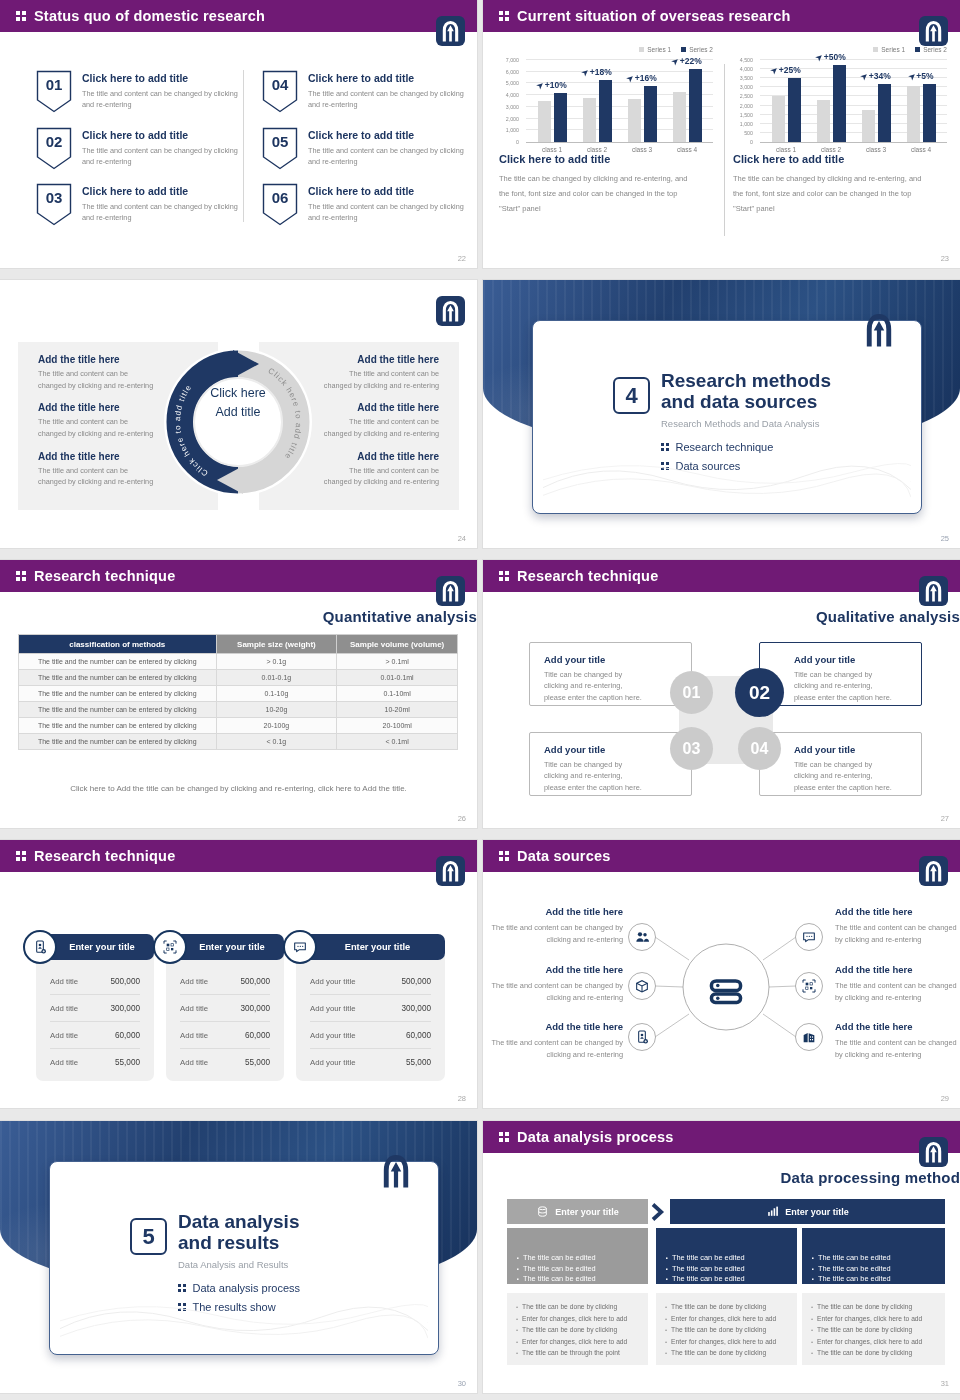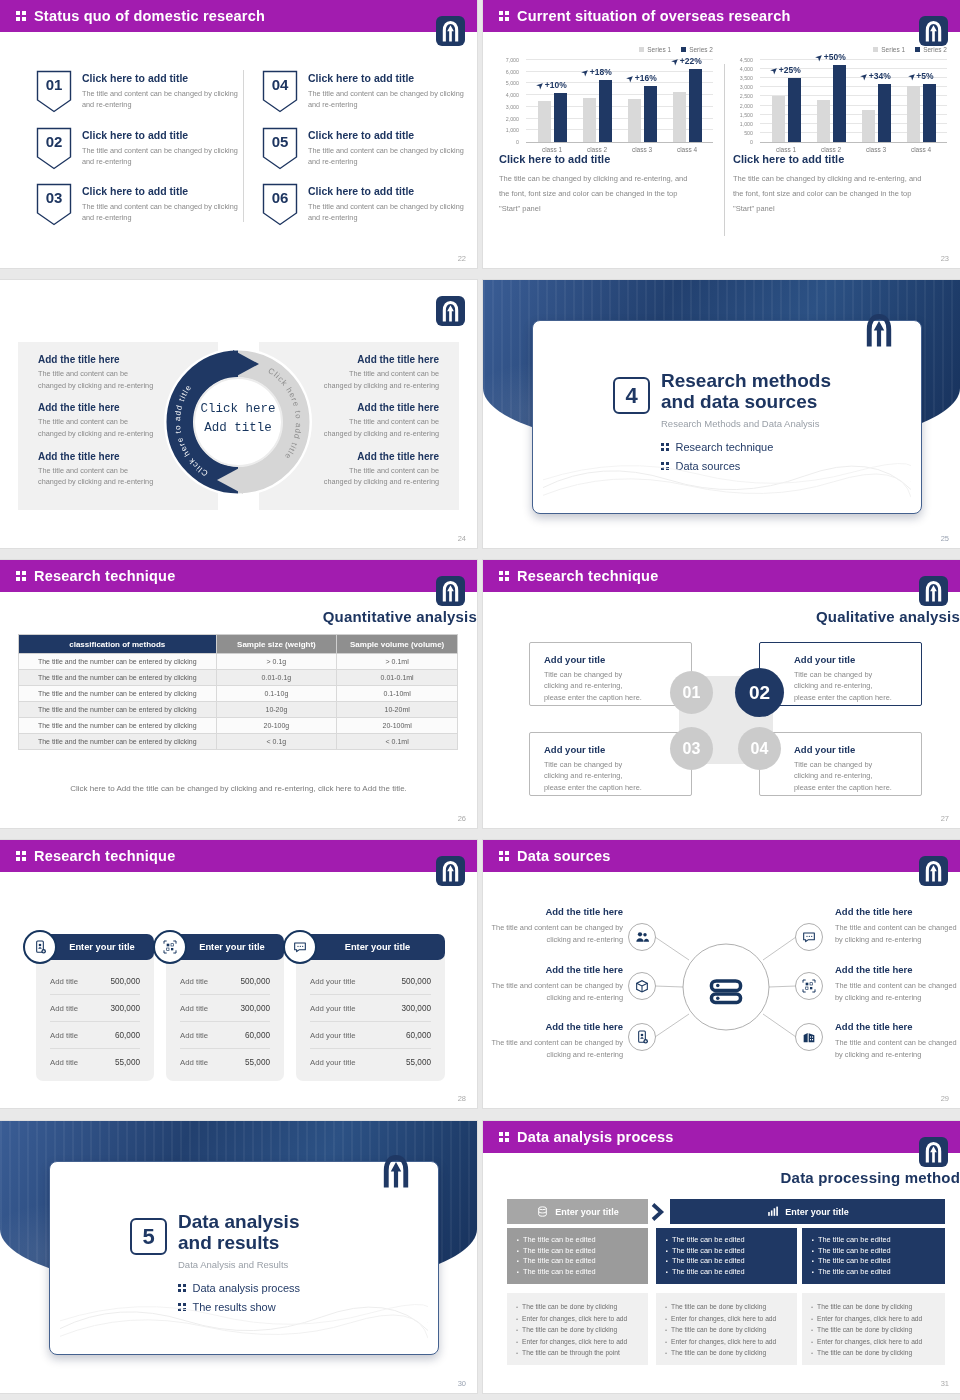--- a/index.html
+++ b/index.html
@@ -6,21 +6,21 @@
   body{width:960px;height:1400px;background:#e9e9e9;font-family:"Liberation Sans",sans-serif;}
   .board{position:relative;width:960px;height:1400px;background:#e9e9e9;overflow:hidden;}
   .slide{position:absolute;width:477px;height:268px;background:#fff;overflow:hidden;box-shadow:0 0 0 1px #dedede;}
   #s22{left:0;top:0}#s23{left:483px;top:0}
   #s24{left:0;top:280px}#s25{left:483px;top:280px}
   #s26{left:0;top:560px}#s27{left:483px;top:560px}
   #s28{left:0;top:840px}#s29{left:483px;top:840px}
   #s30{left:0;top:1121px;height:272px}#s31{left:483px;top:1121px;height:272px}
 
   
-  .hdr{position:absolute;top:0;left:0;right:0;height:32px;background:#a21caf;display:flex;align-items:center;padding-left:16px;z-index:4;}
+  .hdr{position:absolute;top:0;left:0;right:0;height:32px;background:#701a75;display:flex;align-items:center;padding-left:16px;z-index:4;}
   .hdr-t{color:#fff;font-weight:bold;font-size:14.5px;margin-left:8px;letter-spacing:.2px;}
   .sq4{display:inline-grid;grid-template-columns:4px 4px;grid-gap:2px;}
   .sq4 i{width:4px;height:4px;background:#fff;display:block;}
   .sq4.navy i{background:#1f3864;width:3px;height:3px;}
   .sq4.small{grid-template-columns:3px 3px;grid-gap:1.5px;}
   .logo{position:absolute;top:16px;right:12px;width:29px;height:30px;background:#1f3864;border-radius:6px;z-index:5;display:flex;align-items:center;justify-content:center;color:#fff;}
   .logo svg{width:19px;height:22px;}
   .pg{position:absolute;bottom:5px;right:11px;font-size:7.5px;color:#a9a9a9;}
   .big-title{position:absolute;top:48px;left:0;right:0;text-align:right;font-weight:bold;font-size:15px;color:#1d3560;letter-spacing:.2px;}
 
@@ -58,21 +58,21 @@
   
   .def-panel{position:absolute;top:62px;width:200px;height:168px;background:#f1f1f1;box-sizing:border-box;padding:12px 20px;}
   #defL{left:18px;}
   #defR{left:259px;text-align:right;}
   .def-item{margin-bottom:11px;}
   .dtitle{font-size:10px;font-weight:bold;color:#1d3560;}
   .dbody{margin-top:3px;font-size:7.3px;color:#8a8a8a;line-height:1.6;}
   #defL .dbody{width:116px;}
   #defR .dbody{width:116px;margin-left:auto;}
   .cycle{position:absolute;left:163px;top:67px;width:150px;height:150px;}
-  .cycle-center{position:absolute;left:193px;top:120px;width:90px;text-align:center;font-size:12.5px;color:#17355e;line-height:1.5;font-family:Liberation Mono, monospace;}
+  .cycle-center{position:absolute;left:193px;top:104px;width:90px;text-align:center;font-size:12.5px;color:#17355e;line-height:1.5;}
 
   
   .sect{background:#fff;}
   .sect-bg{position:absolute;top:0;left:0;right:0;height:170px;
     background:
       repeating-linear-gradient(90deg, rgba(255,255,255,.05) 0 2px, transparent 2px 9px),
       radial-gradient(140px 90px at 12% 80%, rgba(255,255,255,.10), transparent 60%),
       linear-gradient(115deg,#3a5d95 0%,#22406f 35%,#2c5184 62%,#16305a 100%);
     border-radius:0 0 46% 46% / 0 0 62px 62px;}
   .sect-card{position:absolute;left:49px;top:40px;width:388px;height:192px;background:#fff;border:1px solid #44618f;border-radius:8px;box-shadow:0 4px 10px rgba(10,25,60,.25);}
@@ -133,21 +133,21 @@
   .ds-ic svg{width:16px;height:16px;}
   .ds-center-ic{position:absolute;left:222px;top:126px;width:42px;height:42px;color:#17355e;}
   .ds-center-ic svg{width:42px;height:42px;}
 
   
   .pr-bar{position:absolute;top:78px;height:25px;display:flex;align-items:center;justify-content:center;gap:6px;color:#fff;font-weight:bold;font-size:9px;}
   #prbar1{left:24px;width:141px;background:#a6a6a6;}
   #prbar2{left:187px;width:275px;background:#1f3864;}
   .pr-bar svg{width:13px;height:13px;}
   .pr-chev{position:absolute;left:164px;top:78px;width:20px;height:25px;display:flex;align-items:center;justify-content:center;}
-  .pr-mid{position:absolute;top:107px;height:56px;box-sizing:border-box;padding:7px 10px;}
+  .pr-mid{position:absolute;top:107px;height:56px;box-sizing:border-box;padding:25px 10px;}
   .pr-mid.gray{background:#9b9b9b;}
   .pr-mid.navy{background:#1f3864;}
   #prm0{left:24px;width:141px;}
   #prm1{left:173px;width:141px;}
   #prm2{left:319px;width:143px;}
   .pm-line{display:flex;align-items:baseline;gap:4px;font-size:7.4px;color:#fff;line-height:1.45;}
   .pm-line .bq{font-size:5.5px;}
   .pr-bot{position:absolute;top:172px;height:72px;background:#f0f0f0;box-sizing:border-box;padding:8px 9px;}
   #prb0{left:24px;width:141px;}
   #prb1{left:173px;width:141px;}

